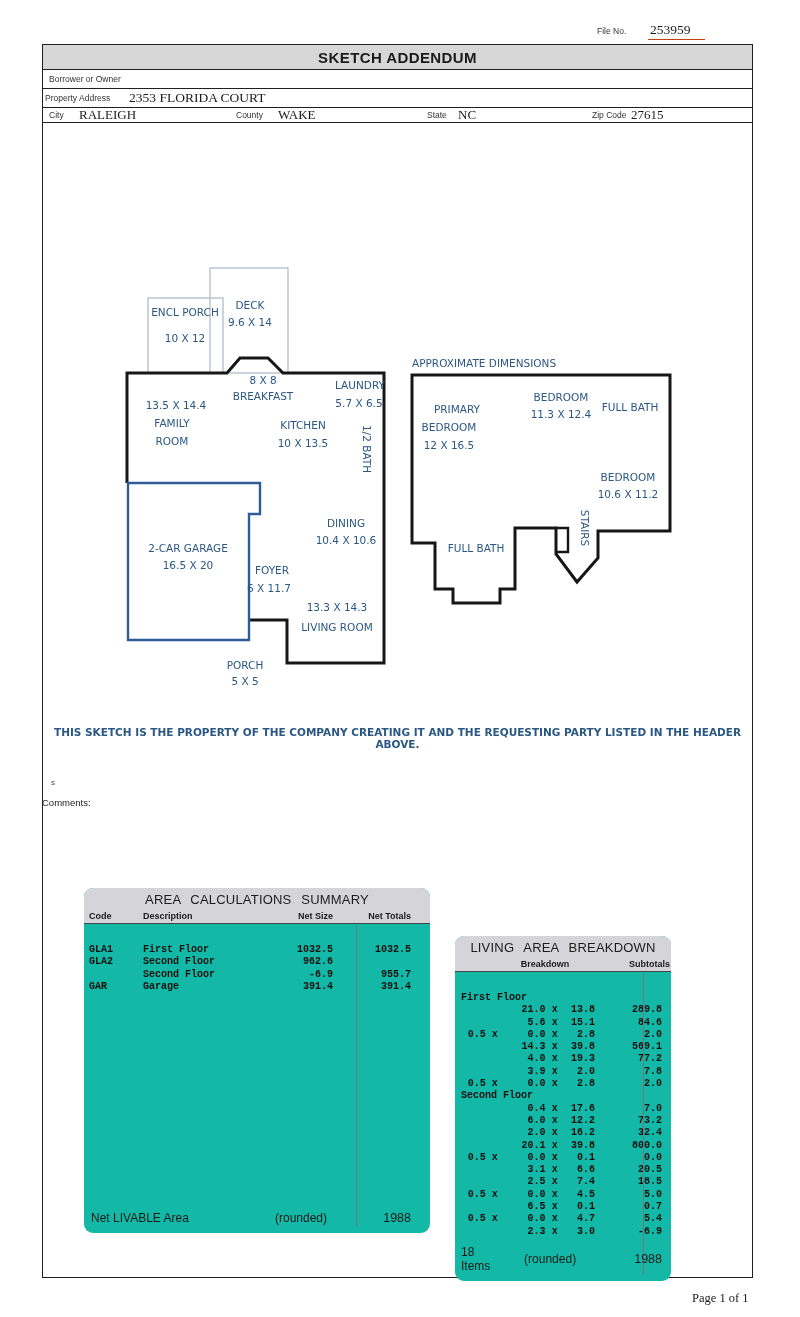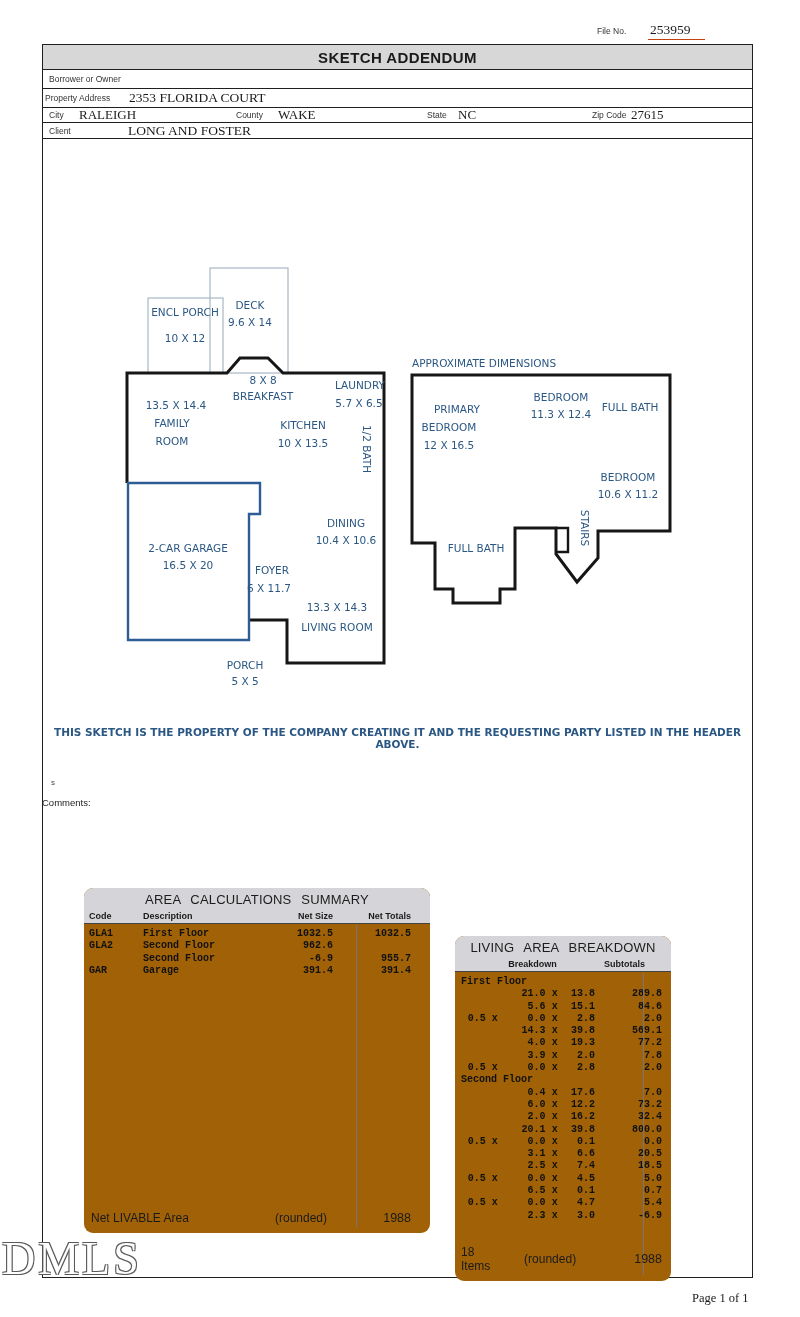--- a/index.html
+++ b/index.html
@@ -21,31 +21,31 @@
   .f-label { position:absolute; font-size:8.5px; color:#333; top:50%; transform:translateY(-50%); white-space:nowrap; }
   .f-value { position:absolute; font-family:"Liberation Serif", serif; font-size:13.5px; top:50%; transform:translateY(-53%); white-space:nowrap; }
   
   .sketch-svg { position:absolute; left:0; top:250px; }
   
   .disclaimer { position:absolute; left:42px; top:726px; width:711px; text-align:center;
     font-family:"DejaVu Sans", sans-serif; font-size:10.5px; font-weight:600; color:#2a5783; }
   .stray-s { position:absolute; left:51px; top:778px; font-size:8px; color:#444; }
   .comments { position:absolute; left:42px; top:797px; font-size:9.5px; color:#222; }
   
-  .calc-table { position:absolute; top:888px; height:345px; background:#a16207; border-radius:9px; overflow:hidden; }
+  .calc-table { position:absolute; top:888px; height:345px; background:#14b8a6; border-radius:9px; overflow:hidden; }
   .tbl-left { left:84px; width:346px; }
   .tbl-right { left:455px; width:216px;margin-top:48px; }
   .t-head { background:#d5d5d9; padding-top:3px; }
   .t-title { text-align:center; font-size:13px; color:#1c1c1c; height:18px; line-height:18px; word-spacing:6px; letter-spacing:.2px; }
   .t-cols { display:flex; font-size:9px; font-weight:bold; height:15px; line-height:14px; border-bottom:1px solid #444; }
   .tbl-left .t-cols { padding:0 19px 0 5px; }
-  .tbl-right .t-cols { padding:0 26px 0 6px; }
+  .tbl-right .t-cols { padding:0 1px 0 6px; }
   .hc-code{width:54px;} .hc-desc{width:100px;} .hc-size{width:90px; text-align:right;} .hc-tot{margin-left:auto; width:70px; text-align:right;}
   .hc-bd{width:180px; text-align:center;} .hc-sub{flex:1; text-align:center;}
-  .t-body { padding-top:4px; font-family:"Liberation Mono","DejaVu Sans Mono",monospace; font-weight:bold; font-size:10px; line-height:12.3px; color:#111; }
+  .t-body { padding-top:20px; font-family:"Liberation Mono","DejaVu Sans Mono",monospace; font-weight:bold; font-size:10px; line-height:12.3px; color:#111; }
   .as-row { display:flex; padding:0 19px 0 5px; }
   .as-code{width:54px;} .as-desc{width:100px;} .as-size{width:90px; text-align:right;} .as-tot{margin-left:auto; width:70px; text-align:right;}
   .lb-sec { padding-left:6px; }
   .lb-row { display:flex; padding:0 9px 0 6px; }
   .lb-f{width:44px; text-align:right;} .lb-a{width:57px; text-align:right;} .lb-x{width:22px; text-align:center;}
   .lb-b{width:37px; text-align:right;} .lb-s{margin-left:auto; width:80px; text-align:right;}
   .t-div { position:absolute; top:37px; bottom:6px; width:1px; background:#777; }
   .tbl-left .t-div { left:272px; } .tbl-right .t-div { left:188px; }
   .t-foot { position:absolute; bottom:8px; left:0; right:0; display:flex; font-size:12px; color:#1a1a1a; align-items:center; }
   .tbl-left .t-foot { padding:0 19px 0 7px; }
@@ -78,24 +78,20 @@
     </div>
     <div class="form-row r3">
       <span class="f-label" style="left:6px">City</span>
       <span class="f-value" style="left:36px; font-size:13px">RALEIGH</span>
       <span class="f-label" style="left:193px">County</span>
       <span class="f-value" style="left:235px; font-size:13px">WAKE</span>
       <span class="f-label" style="left:384px">State</span>
       <span class="f-value" style="left:415px; font-size:13px">NC</span>
       <span class="f-label" style="left:549px">Zip Code</span>
       <span class="f-value" style="left:588px; font-size:13px">27615</span>
-    </div>
-    <div class="form-row r4">
-      <span class="f-label" style="left:6px">Client</span>
-      <span class="f-value" style="left:85px">LONG AND FOSTER</span>
     </div>
   </div>
 
   <svg class="sketch-svg" width="800" height="460" viewBox="0 250 800 460" xmlns="http://www.w3.org/2000/svg">
     <g fill="none">
       <rect x="210" y="268" width="78" height="105" stroke="#a8b8c6" stroke-width="1.2"></rect>
       <rect x="148" y="298" width="75" height="75" stroke="#a8b8c6" stroke-width="1.2"></rect>
       <path stroke="#161616" stroke-width="3" d="M127,483 L127,373 L227,373 L240,358 L268,358 L283,373 L384,373 L384,663 L287,663 L287,620 L250,620"></path>
       <path stroke="#2e5c95" stroke-width="2.4" d="M128,483 L260,483 L260,514 L249,514 L249,640 L128,640 Z"></path>
       <path stroke="#161616" stroke-width="3" d="M412,375 L670,375 L670,531 L598,531 L598,558 L577,582 L556,554 L556,528 L515,528 L515,589 L500,589 L500,603 L453,603 L453,589 L435,589 L435,543 L412,543 Z"></path>
@@ -327,16 +323,15 @@
         </div>
       </div>
     <div class="t-div"></div>
     <div class="t-foot">
       <span>18 Items</span>
       <span class="f-rounded">(rounded)</span>
       <span class="f-total">1988</span>
     </div>
   </div>
 
-  <div class="watermark">DMLS</div>
   <div class="page-num">Page 1 of 1</div>
 
 </div>
 
 </body></html>

